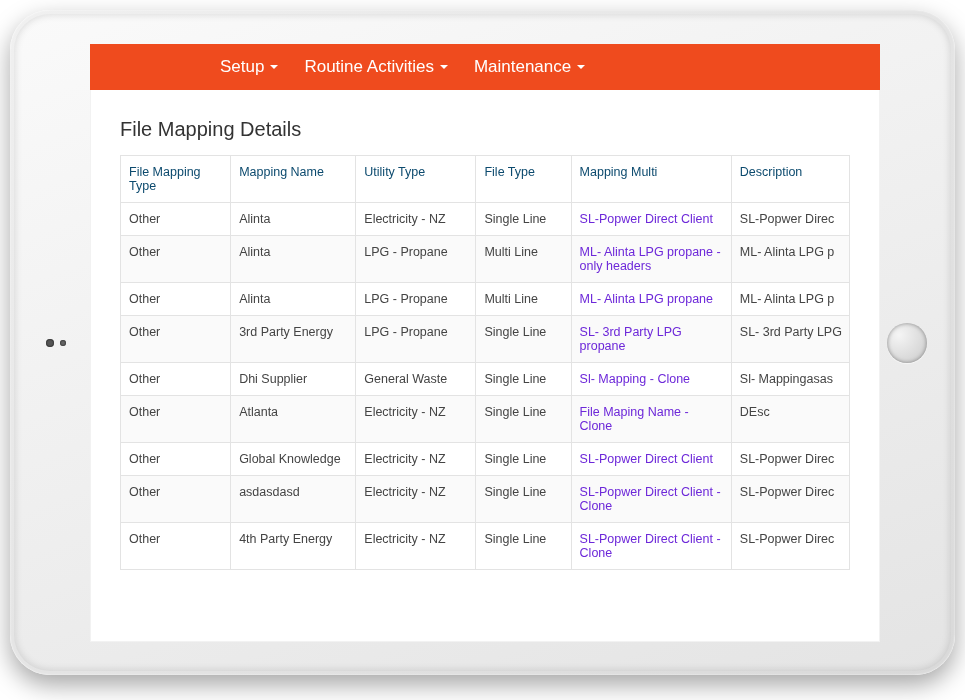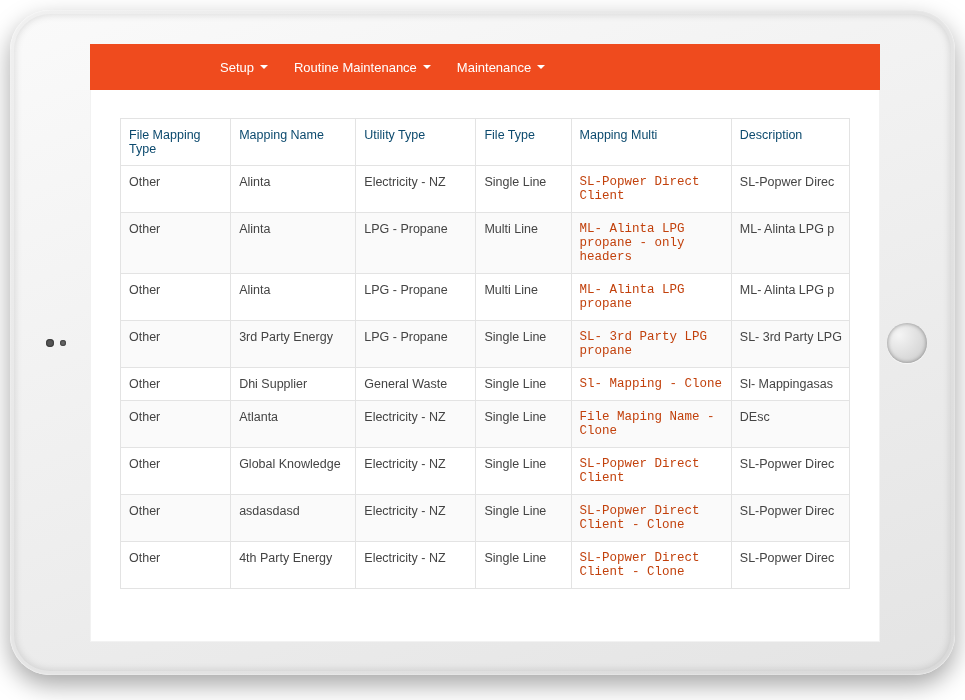--- a/index.html
+++ b/index.html
@@ -70,21 +70,21 @@
   .navbar {
     height: 46px;
     background: #ef4b1e;
     display: flex;
     align-items: center;
     padding-left: 130px;
     gap: 26px;
   }
   .nav-item {
     color: #fff;
-    font-size: 13px;
+    font-size: 17px;
     font-weight: 500;
     display: flex;
     align-items: center;
     gap: 6px;
     cursor: pointer;
   }
   .caret {
     width: 0; height: 0;
     border-left: 4px solid transparent;
     border-right: 4px solid transparent;
@@ -113,21 +113,21 @@
     vertical-align: top;
     overflow: hidden;
     white-space: normal;
   }
   th {
     color: #0c4a6e;
     font-weight: 400;
     background: #fff;
   }
   tbody tr:nth-child(even) td { background: #fafafa; }
-  td.link { color: #c2410c; cursor: pointer; font-family: Liberation Mono, monospace; }
+  td.link { color: #6d28d9; cursor: pointer; }
   col.c1 { width: 110px; }
   col.c2 { width: 125px; }
   col.c3 { width: 120px; }
   col.c4 { width: 95px; }
   col.c5 { width: 160px; }
   col.c6 { width: 118px; }
   .desc-cell { white-space: nowrap; overflow: hidden; }
 </style>
 </head>
 <body>
@@ -141,30 +141,31 @@
     <div class="home-btn"></div>
 
     <div class="screen">
 
       <div class="navbar">
         <div class="nav-item">
           <span>Setup</span>
           <span class="caret"></span>
         </div>
         <div class="nav-item">
-          <span>Routine Maintenance</span>
+          <span>Routine Activities</span>
           <span class="caret"></span>
         </div>
         <div class="nav-item">
           <span>Maintenance</span>
           <span class="caret"></span>
         </div>
       </div>
 
       <div class="content">
+        <h2 class="title">File Mapping Details</h2>
 
         <table>
           <colgroup>
             <col class="c1">
               <col class="c2">
               <col class="c3">
               <col class="c4">
               <col class="c5">
               <col class="c6">
           </colgroup>

